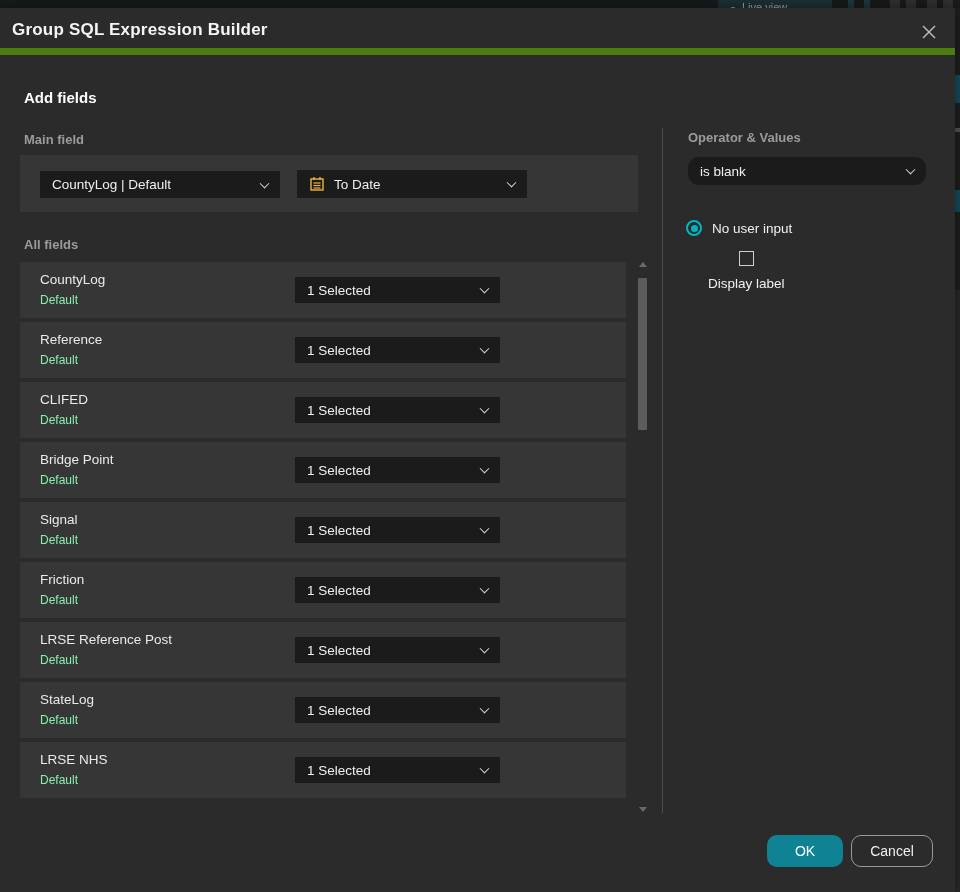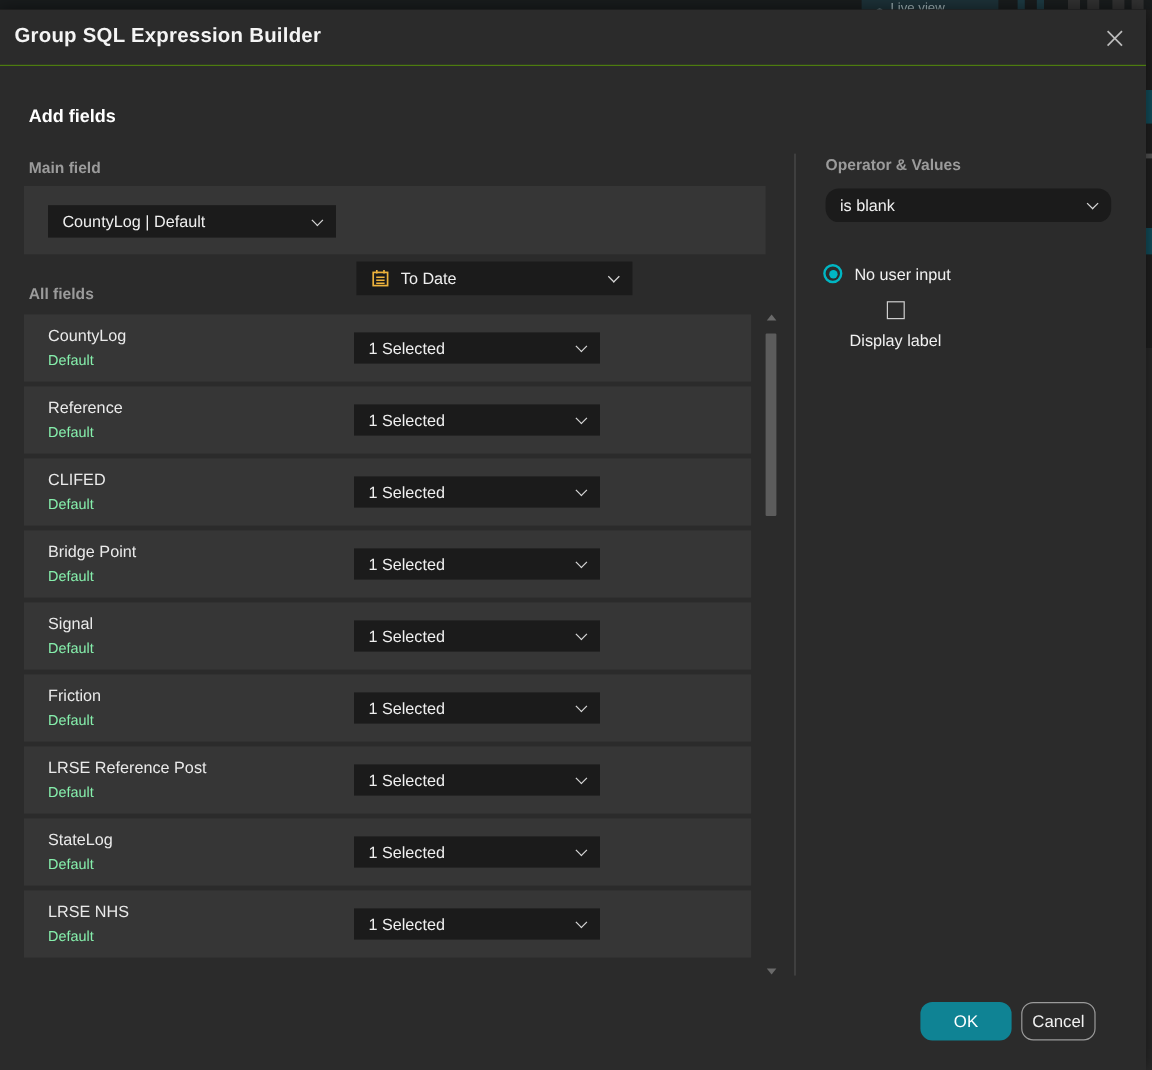--- a/index.html
+++ b/index.html
@@ -30,21 +30,21 @@
   .sliver-frag { position:absolute; left:0; width:5px; }
 
   
   .dialog {
     position:absolute; left:0; top:8px; width:955px; height:884px;
     background:#2b2b2b; z-index:2;
     box-shadow:0 0 14px rgba(0,0,0,.55);
   }
   .dialog-header {
     position:absolute; left:0; top:0; width:100%; height:47px;
-    border-bottom:1px solid #4d7c0f;
+    border-bottom:7px solid #4d7c0f;
   }
   .dialog-title {
     position:absolute; left:12px; top:12px;
     font-size:17px; font-weight:700; color:#f4f4f4; letter-spacing:.2px;
   }
   .close-btn {
     position:absolute; right:15px; top:13px; width:22px; height:22px;
     display:flex; align-items:center; justify-content:center; cursor:pointer;
   }
 
@@ -64,21 +64,21 @@
     position:absolute; background:#1b1b1b; color:#efefef;
     font-size:13.5px; display:flex; align-items:center;
     padding:0 30px 0 12px; cursor:pointer;
   }
   .chev {
     position:absolute; right:12px; top:50%; width:7px; height:7px;
     border-right:1.6px solid #d8d8d8; border-bottom:1.6px solid #d8d8d8;
     transform:translateY(-70%) rotate(45deg);
   }
   .dd-field   { left:20px;  top:16px; width:240px; height:27px; }
-  .dd-type    { left:277px; top:15px; width:230px; height:28px; gap:9px;margin-top:48px; }
+  .dd-type    { left:277px; top:15px; width:230px; height:28px; gap:9px; }
 
   .allfields-label { left:24px; top:229px; }
 
   .rows { position:absolute; left:20px; top:254px; width:606px; }
   .field-row {
     position:relative; width:606px; height:56px; background:#363636;
     margin-bottom:4px;
   }
   .row-name { position:absolute; left:20px; top:10px; font-size:13.5px; color:#eaeaea; }
   .row-sub  { position:absolute; left:20px; top:31px; font-size:12px; color:#86efac; }
@@ -127,21 +127,21 @@
   .btn {
     position:absolute; top:827px; height:32px; font-size:14px;
     display:flex; align-items:center; justify-content:center; cursor:pointer;
     font-family:"Liberation Sans", sans-serif;
     border-radius:10px;
   }
   .btn-ok {
     left:767px; width:76px; background:#0f8394; color:#ffffff; border:none;
   }
   .btn-cancel {
-    left:851px; width:62px; background:transparent; color:#f0f0f0;
+    left:851px; width:82px; background:transparent; color:#f0f0f0;
     border:1px solid #9a9a9a;
   }
 </style>
 </head>
 <body>
 
 <div class="bg-topstrip">
   <div class="bg-liveview">
     <span class="bg-dot"></span>
     <span>Live view</span>

